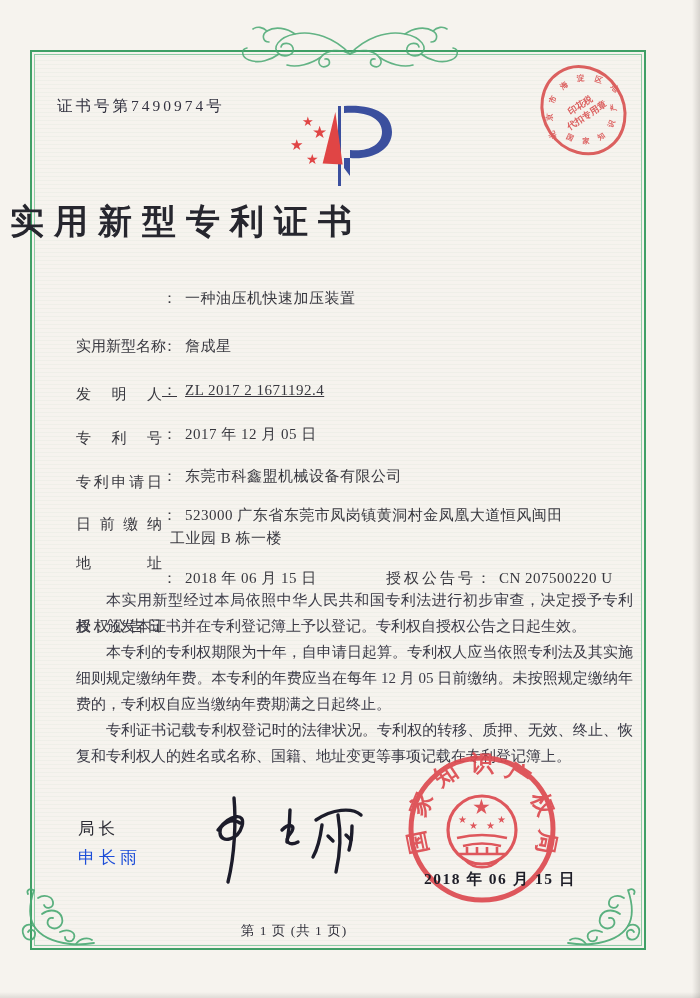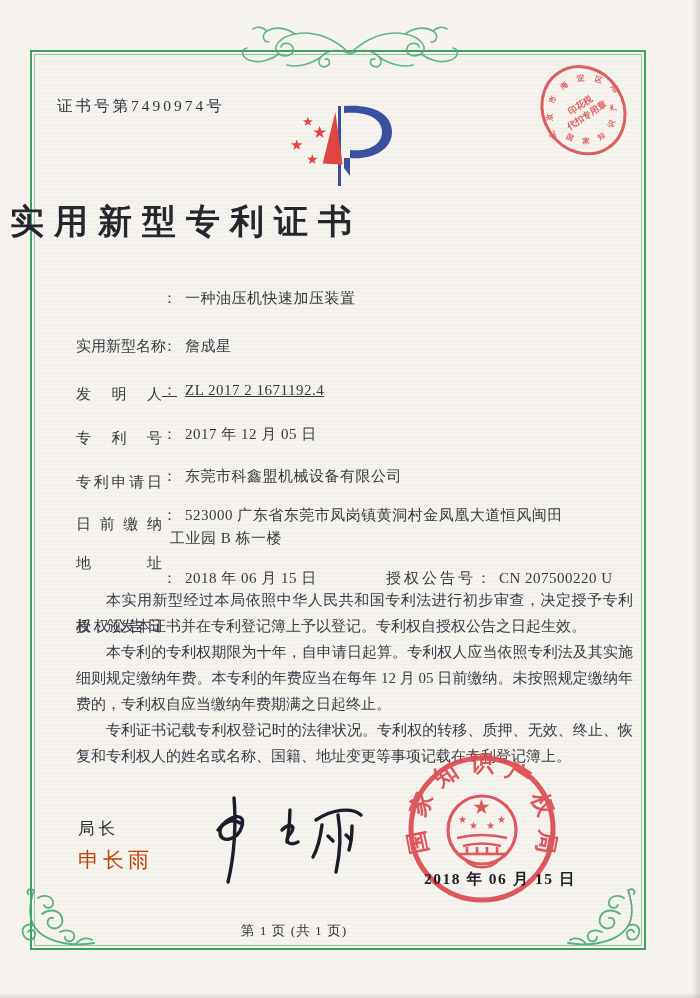--- a/index.html
+++ b/index.html
@@ -30,21 +30,21 @@
   .field-colon{margin-right:8px;}
   .field-value{letter-spacing:.5px;margin-top:36px;}
   .addr-line2{position:absolute;left:94px;top:23px;letter-spacing:.5px;}
   .grant-no{position:absolute;left:310px;top:0;white-space:nowrap;}
 
   .paragraphs{left:76px;top:587px;width:557px;font-size:15px;line-height:26px;
               text-align:justify;color:#3a3a46;}
   .paragraphs p{margin:0;text-indent:2em;}
 
   .signer-title{left:78px;top:818px;font-size:16.5px;letter-spacing:4px;color:#2c2c34;}
-  .signer-name{left:78px;top:846px;font-size:21px;letter-spacing:4px;color:#c2410c;}
+  .signer-name{left:78px;top:846px;font-size:17px;letter-spacing:4px;color:#1d4ed8;}
   .signature-svg{left:190px;top:792px;}
 
   .seal-svg{left:397px;top:744px;}
   .seal-date{left:424px;top:869px;font-size:15.5px;font-weight:700;letter-spacing:1.5px;color:#1d1d27;}
 
   .tax-stamp{left:536px;top:58px;transform:rotate(-33deg);opacity:.88;}
 
   .footer{left:30px;top:922px;width:528px;text-align:center;font-size:13.5px;letter-spacing:1px;color:#33333d;}
 
   .top-flourish{left:235px;top:24px;}

